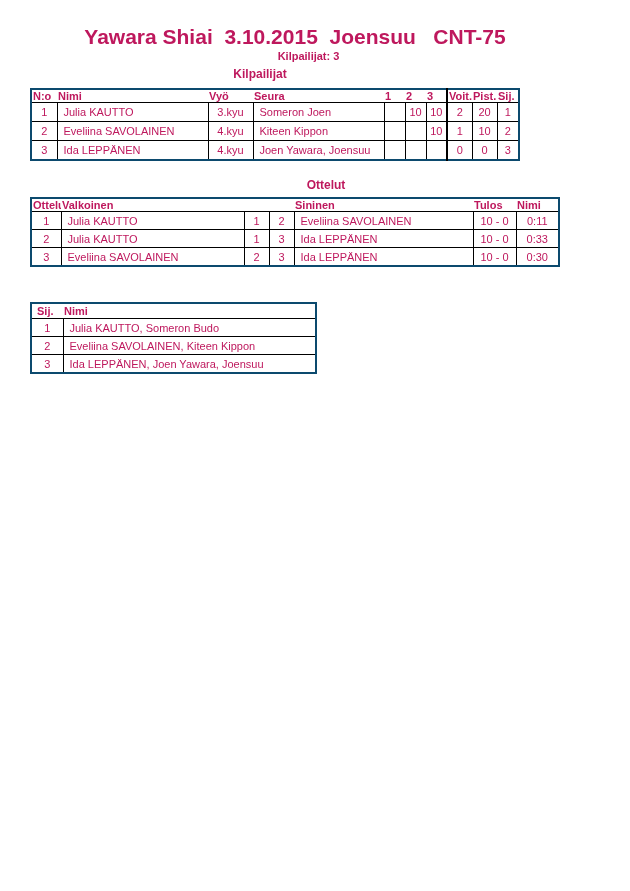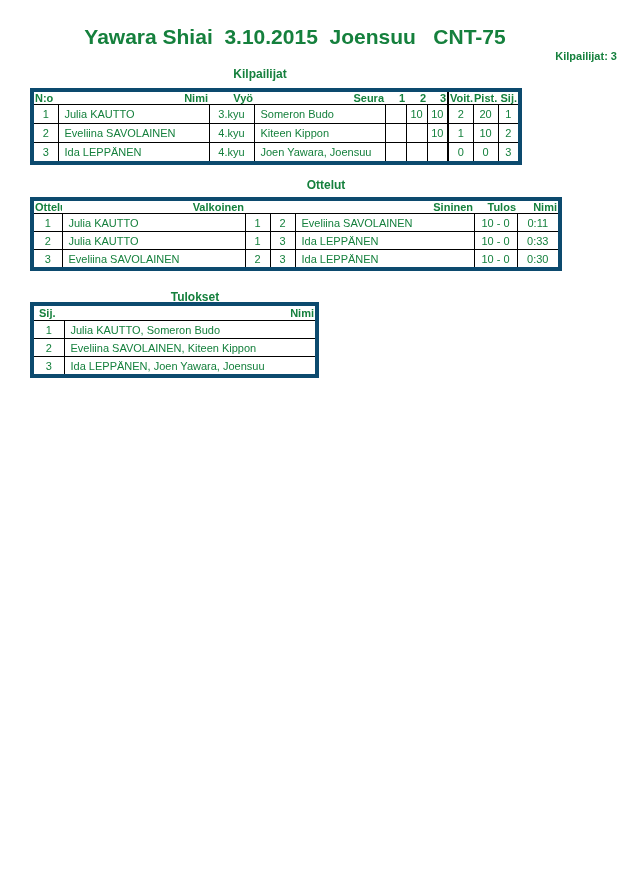--- a/index.html
+++ b/index.html
@@ -1,73 +1,73 @@
 <!DOCTYPE html>
 <html><head>
 <meta charset="utf-8">
 <style>
   html, body { margin: 0; padding: 0; background: #ffffff; }
   .page {
     position: relative;
     width: 630px;
     height: 891px;
     background: #ffffff;
-    color: #15803d;
+    color: #be185d;
     font-family: "Liberation Sans", sans-serif;
     overflow: hidden;
   }
   .page-title {
     position: absolute;
     top: 25px;
     left: 0;
     width: 590px;
     text-align: center;
     font-size: 21px;
     font-weight: bold;
     white-space: pre;
   }
   .competitor-count {
     position: absolute;
     top: 50px;
     left: 0;
     width: 617px;
-    text-align: right;
+    text-align: center;
     font-size: 11px;
     font-weight: bold;
   }
   .sec-title {
     position: absolute;
     font-size: 12px;
     font-weight: bold;
     text-align: center;
     white-space: nowrap;
     padding-left: 20px;
   }
   #sec-competitors { top: 67px;  left: 0; width: 480px; }
   #sec-matches     { top: 178px; left: 0; width: 612px; }
   #sec-results     { top: 290px; left: 0; width: 350px; }
 
   table.tbl {
     position: absolute;
     border-collapse: collapse;
     table-layout: fixed;
-    border: 4px solid #0c4a6e;
+    border: 2px solid #0c4a6e;
     font-size: 11px;
     background: #fff;
   }
   #tbl-competitors { left: 30px; top: 88px;  width: 488px; }
   #tbl-matches     { left: 30px; top: 197px; width: 528px; }
   #tbl-results     { left: 30px; top: 302px; width: 285px; }
 
   .tbl th {
     font-weight: bold;
     border: 0;
     border-bottom: 1px solid #000;
     padding: 0 1px;
-    text-align: right;
+    text-align: left;
     white-space: nowrap;
     overflow: hidden;
   }
   .tbl td {
     border: 1px solid #000;
     padding: 0 1px;
     text-align: center;
     vertical-align: middle;
     white-space: nowrap;
     overflow: hidden;
@@ -118,21 +118,21 @@
         <th class="thickL">Voit.</th>
         <th>Pist.</th>
         <th>Sij.</th>
       </tr>
     </thead>
     <tbody>
       <tr>
         <td>1</td>
         <td class="l">Julia KAUTTO</td>
         <td>3.kyu</td>
-        <td class="l">Someron Budo</td>
+        <td class="l">Someron Joen</td>
         <td></td>
         <td>10</td>
         <td>10</td>
         <td class="thickL">2</td>
         <td>20</td>
         <td>1</td>
       </tr>
       <tr>
         <td>2</td>
         <td class="l">Eveliina SAVOLAINEN</td>
@@ -206,21 +206,20 @@
         <td class="l">Eveliina SAVOLAINEN</td>
         <td>2</td>
         <td>3</td>
         <td class="l">Ida LEPPÄNEN</td>
         <td>10 - 0</td>
         <td>0:30</td>
       </tr>
     </tbody>
   </table>
 
-  <div class="sec-title" id="sec-results">Tulokset</div>
   <table class="tbl" id="tbl-results">
     <colgroup>
       <col style="width:32px">
         <col style="width:253px">
     </colgroup>
     <thead>
       <tr>
         <th class="hleft-pad">Sij.</th>
         <th>Nimi</th>
       </tr>

